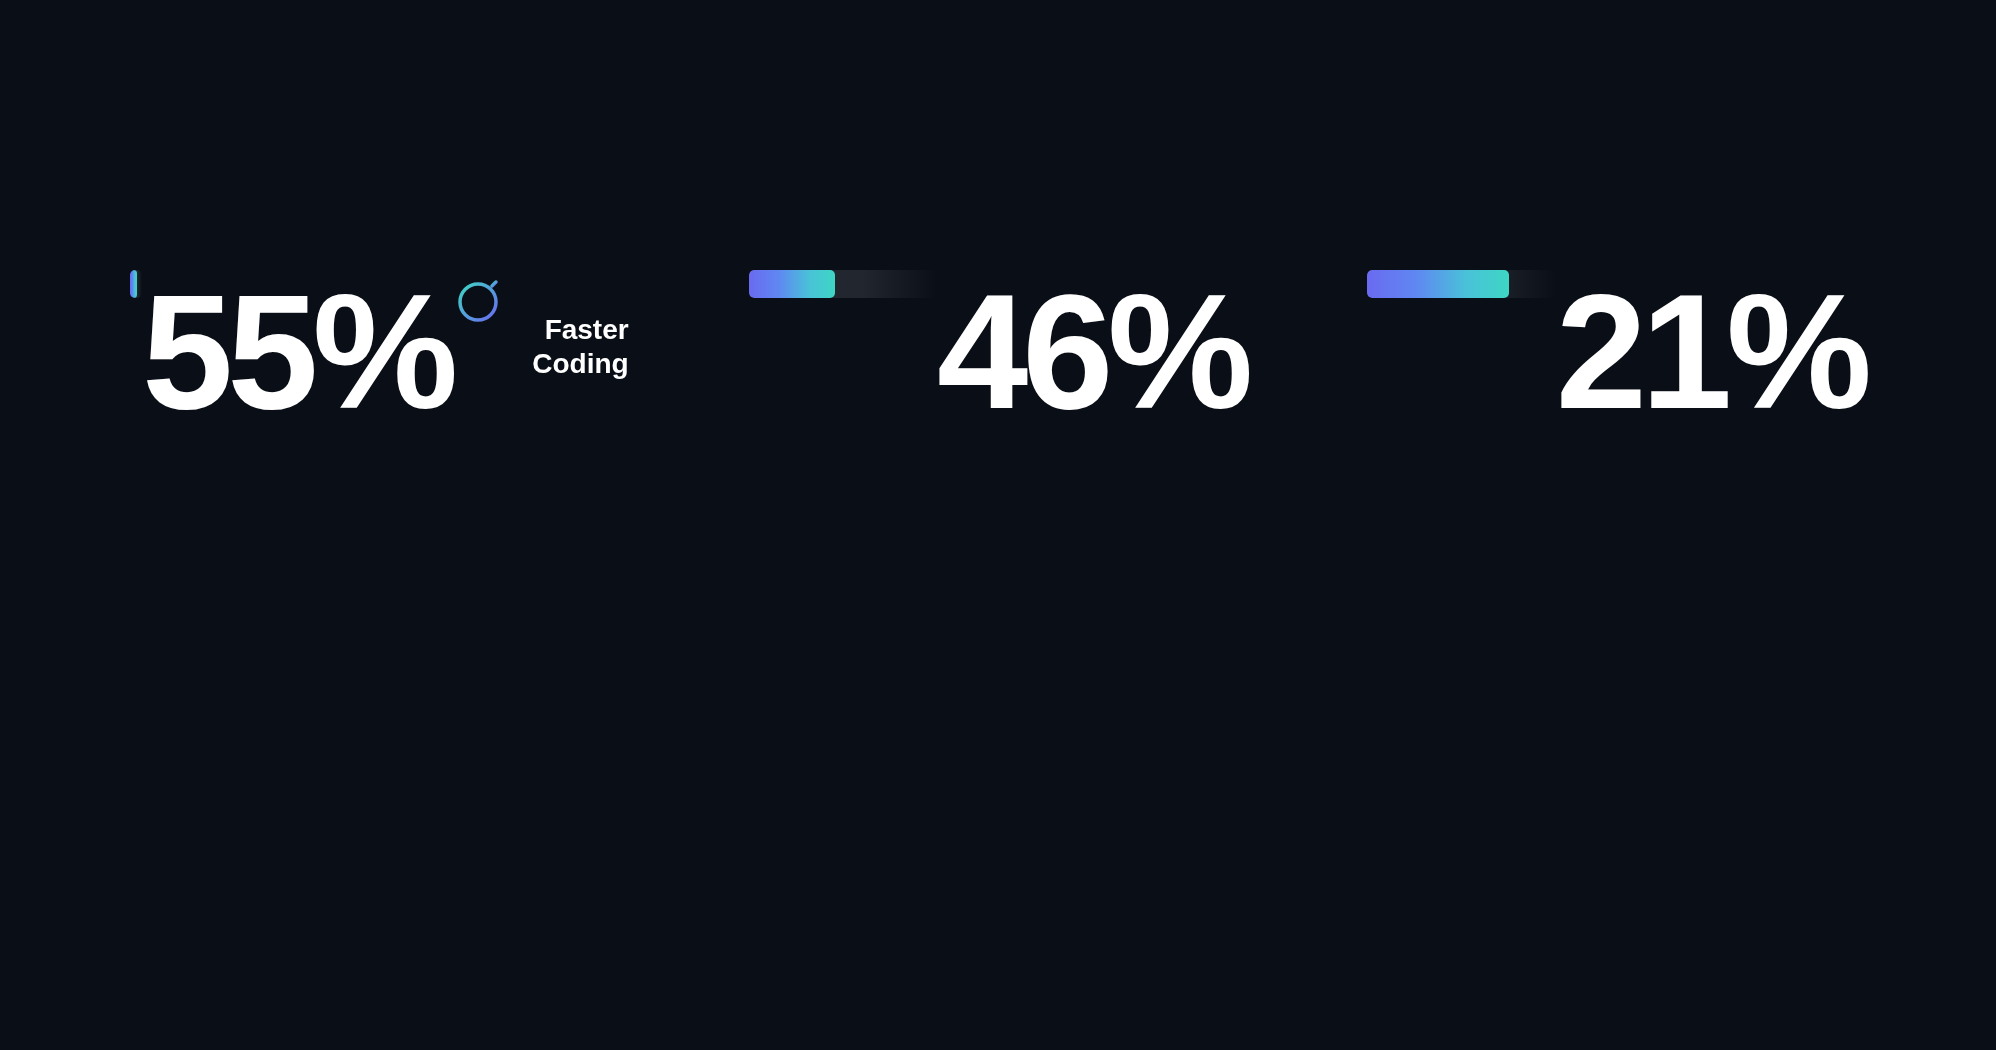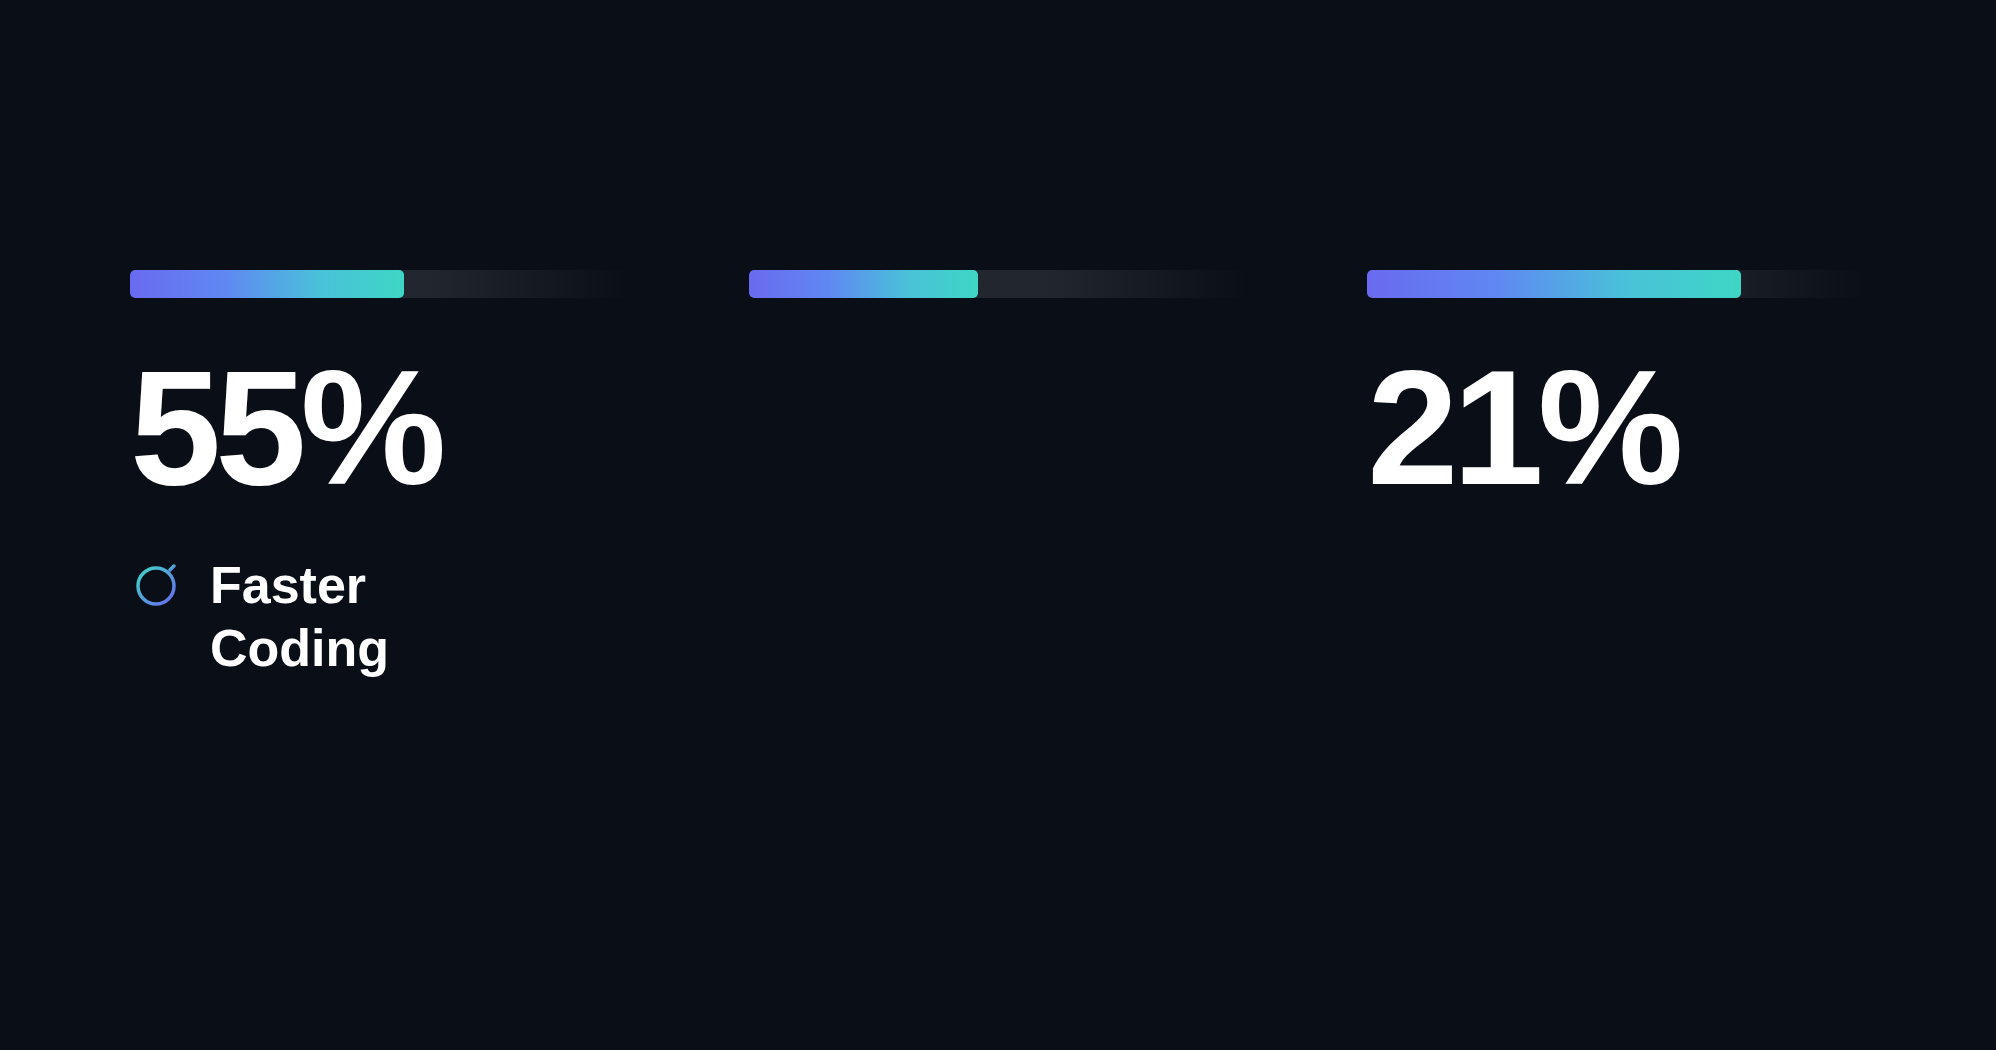--- a/index.html
+++ b/index.html
@@ -15,21 +15,22 @@
     display: flex;
     flex-direction: row;
     justify-content: space-between;
     align-items: flex-start;
     padding: 270px 130px 0 130px;
     gap: 120px;
   }
   .stat-card {
     flex: 1;
     display: flex;
-    flex-direction: column;
+    flex-direction: row;
+    text-align: right;
   }
   .progress-track {
     position: relative;
     width: 100%;
     height: 28px;
     border-radius: 5px;
     background: linear-gradient(to right, #22272f 0%, #22272f 60%, rgba(34,39,47,0) 100%);
     overflow: hidden;
     margin-bottom: 48px;
   }
@@ -56,25 +57,26 @@
     align-items: flex-start;
     gap: 28px;
   }
   .stat-icon {
     width: 52px;
     height: 52px;
     flex: 0 0 52px;
     margin-top: 2px;
   }
   .stat-label {
-    font-size: 52px;
+    font-size: 28px;
     font-weight: 700;
     line-height: 1.22;
     color: #ffffff;
     white-space: pre-line;
+    margin-top: 43px;
   }
 </style>
 </head>
 <body>
 
 <div class="stats-row">
 
   <div class="stat-card">
     <div class="progress-track">
       <div class="progress-fill" style="width:55%"></div>
@@ -98,20 +100,21 @@
       </span>
       <div class="stat-label">Faster
 Coding</div>
     </div>
   </div>
 
   <div class="stat-card">
     <div class="progress-track">
       <div class="progress-fill" style="width:46%"></div>
     </div>
+    <div class="stat-value">46%</div>
   </div>
 
   <div class="stat-card">
     <div class="progress-track">
       <div class="progress-fill" style="width:75%"></div>
     </div>
     <div class="stat-value">21%</div>
   </div>
 
 </div>

